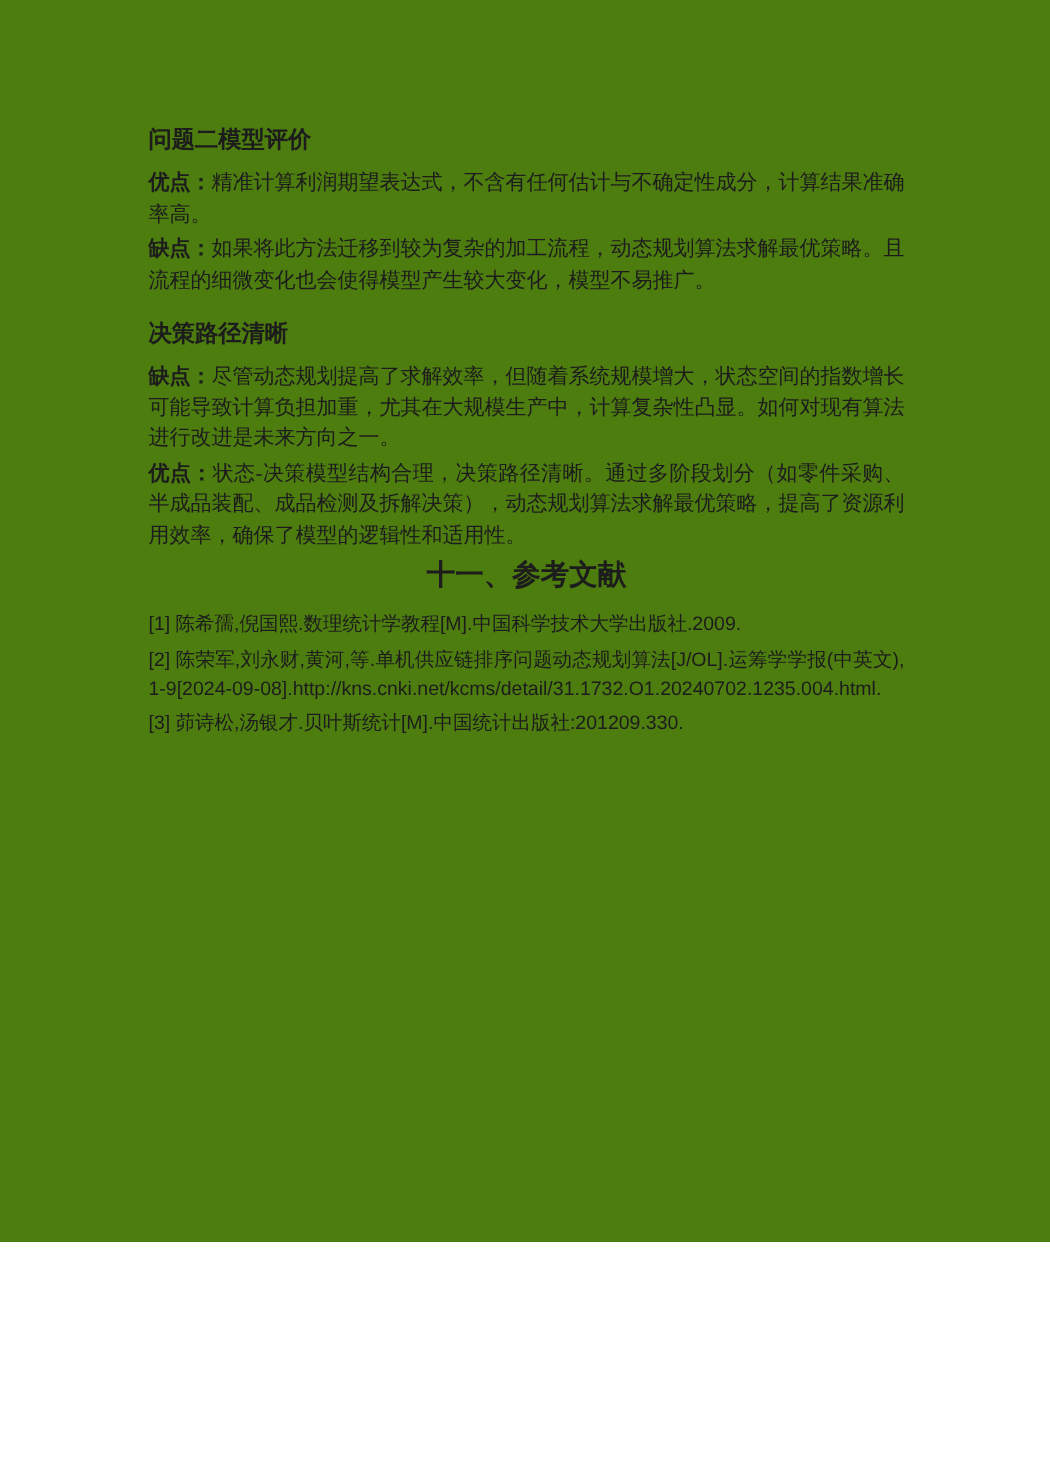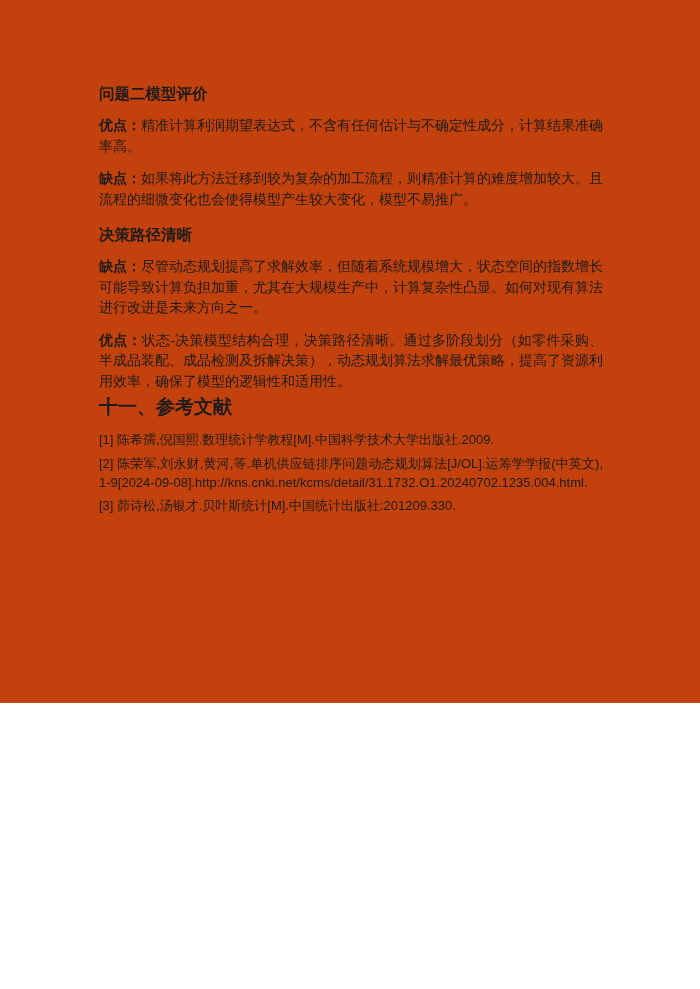--- a/index.html
+++ b/index.html
@@ -3,49 +3,49 @@
 <meta charset="utf-8">
 <style>
   html, body { margin: 0; padding: 0; }
   body {
     width: 700px; height: 989px;
     background: #ffffff;
     font-family: "Liberation Serif", "DejaVu Serif", serif;
   }
   .page {
     position: relative;
-    width: 700px; height: 703px;
-    background: #c2410c;
+    width: 700px; height: 828px;
+    background: #4d7c0f;
     overflow: hidden;
     color: #1c1c1c;
   }
   .content {
     position: absolute;
     left: 99px; top: 84px; width: 504px;
   }
   .sec-heading {
     font-size: 15.5px;
     font-weight: bold;
     line-height: 20px;
     margin: 0 0 9px 0;
   }
   .section + .section { margin-top: 15px; }
   .para {
     font-size: 14px;
     line-height: 20.5px;
-    margin: 12px 0 3px 0;
+    margin: 0 0 3px 0;
     text-align: justify;
   }
   .para .run-in { font-weight: bold; }
   .refs-heading {
     font-size: 19px;
     font-weight: bold;
+    text-align: center;
     line-height: 24px;
     margin: 4px 0 10px 0;
-    font-family: Liberation Mono, monospace;
   }
   .ref {
     font-size: 13px;
     line-height: 19px;
     margin: 0 0 4.5px 0;
     text-align: justify;
     font-family: "Liberation Sans", "DejaVu Sans", sans-serif;
     word-break: break-all;
   }
   .page-number {
@@ -86,21 +86,21 @@
 </head>
 <body>
 
 <div class="page">
 
   <div class="content">
 
     <div class="section">
       <h3 class="sec-heading">问题二模型评价</h3>
       <p class="para"><span class="run-in">优点：</span><span>精准计算利润期望表达式，不含有任何估计与不确定性成分，计算结果准确率高。</span></p>
-      <p class="para"><span class="run-in">缺点：</span><span>如果将此方法迁移到较为复杂的加工流程，则精准计算的难度增加较大。且流程的细微变化也会使得模型产生较大变化，模型不易推广。</span></p>
+      <p class="para"><span class="run-in">缺点：</span><span>如果将此方法迁移到较为复杂的加工流程，动态规划算法求解最优策略。且流程的细微变化也会使得模型产生较大变化，模型不易推广。</span></p>
     </div>
 
     <div class="section">
       <h3 class="sec-heading">决策路径清晰</h3>
       <p class="para"><span class="run-in">缺点：</span><span>尽管动态规划提高了求解效率，但随着系统规模增大，状态空间的指数增长可能导致计算负担加重，尤其在大规模生产中，计算复杂性凸显。如何对现有算法进行改进是未来方向之一。</span></p>
       <p class="para"><span class="run-in">优点：</span><span>状态-决策模型结构合理，决策路径清晰。通过多阶段划分（如零件采购、半成品装配、成品检测及拆解决策），动态规划算法求解最优策略，提高了资源利用效率，确保了模型的逻辑性和适用性。</span></p>
     </div>
 
     <h2 class="refs-heading">十一、参考文献</h2>
 

